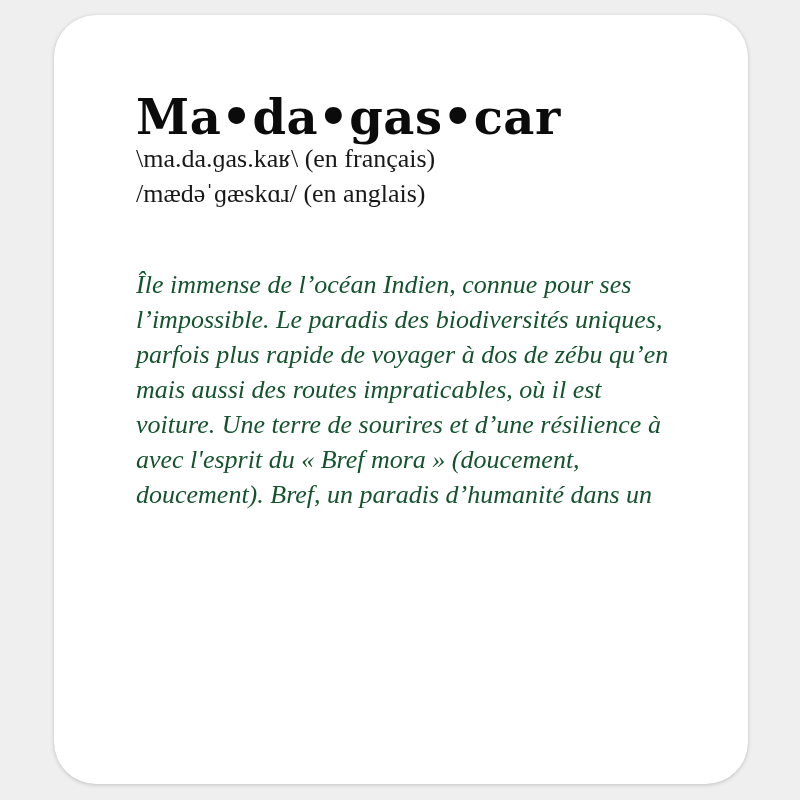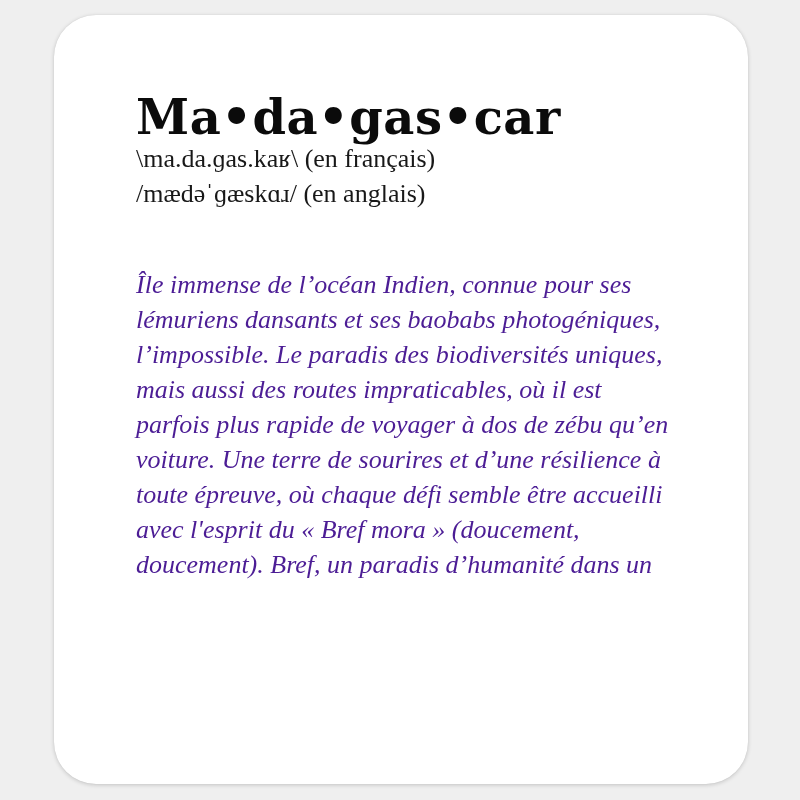--- a/index.html
+++ b/index.html
@@ -48,43 +48,41 @@
   }
 
   .definition {
     margin-top: 56px;
     font-style: italic;
   }
 
   .def-line {
     font-size: 26px;
     line-height: 35px;
-    color: #4c1d95;
+    color: #14532d;
     white-space: nowrap;
   }
 </style>
 </head>
 <body>
 
 <div class="card">
   <div class="content">
 
     <h1 class="title">Ma•da•gas•car</h1>
 
     <div class="phonetics">
       <div class="phon-line">\ma.da.ɡas.kaʁ\ (en français)</div>
       <div class="phon-line">/mædəˈɡæskɑɹ/ (en anglais)</div>
     </div>
 
     <div class="definition">
       <div class="def-line">Île immense de l’océan Indien, connue pour ses</div>
-      <div class="def-line">lémuriens dansants et ses baobabs photogéniques,</div>
       <div class="def-line">l’impossible. Le paradis des biodiversités uniques,</div>
+      <div class="def-line">parfois plus rapide de voyager à dos de zébu qu’en</div>
       <div class="def-line">mais aussi des routes impraticables, où il est</div>
-      <div class="def-line">parfois plus rapide de voyager à dos de zébu qu’en</div>
       <div class="def-line">voiture. Une terre de sourires et d’une résilience à</div>
-      <div class="def-line">toute épreuve, où chaque défi semble être accueilli</div>
       <div class="def-line">avec l'esprit du « Bref mora » (doucement,</div>
       <div class="def-line">doucement). Bref, un paradis d’humanité dans un</div>
     </div>
 
   </div>
 </div>
 
 </body></html>

